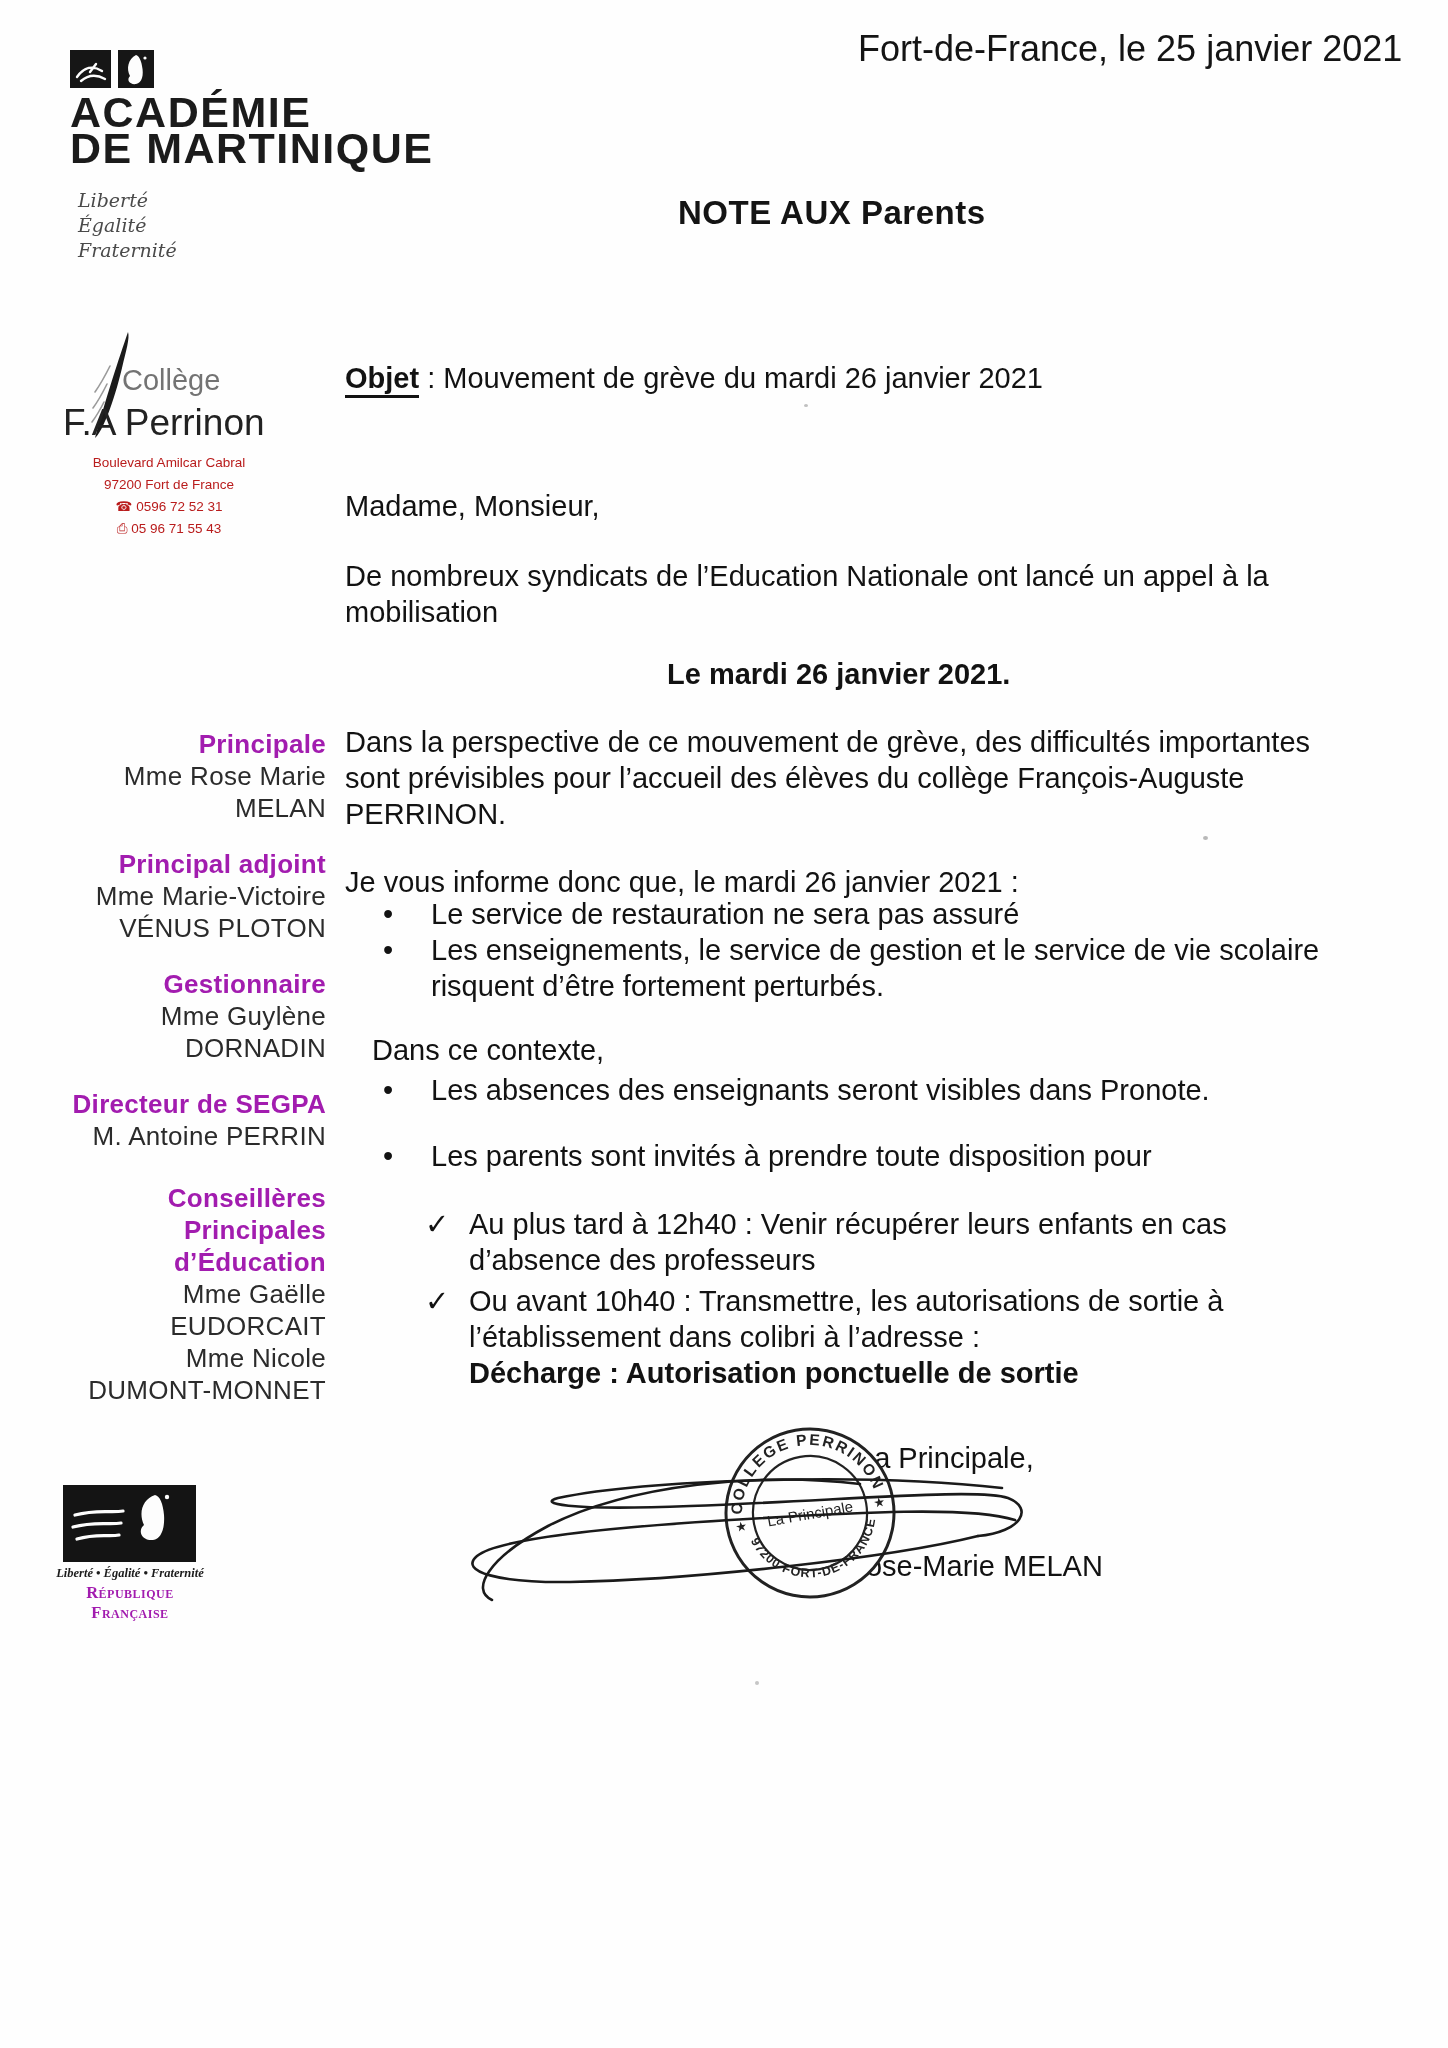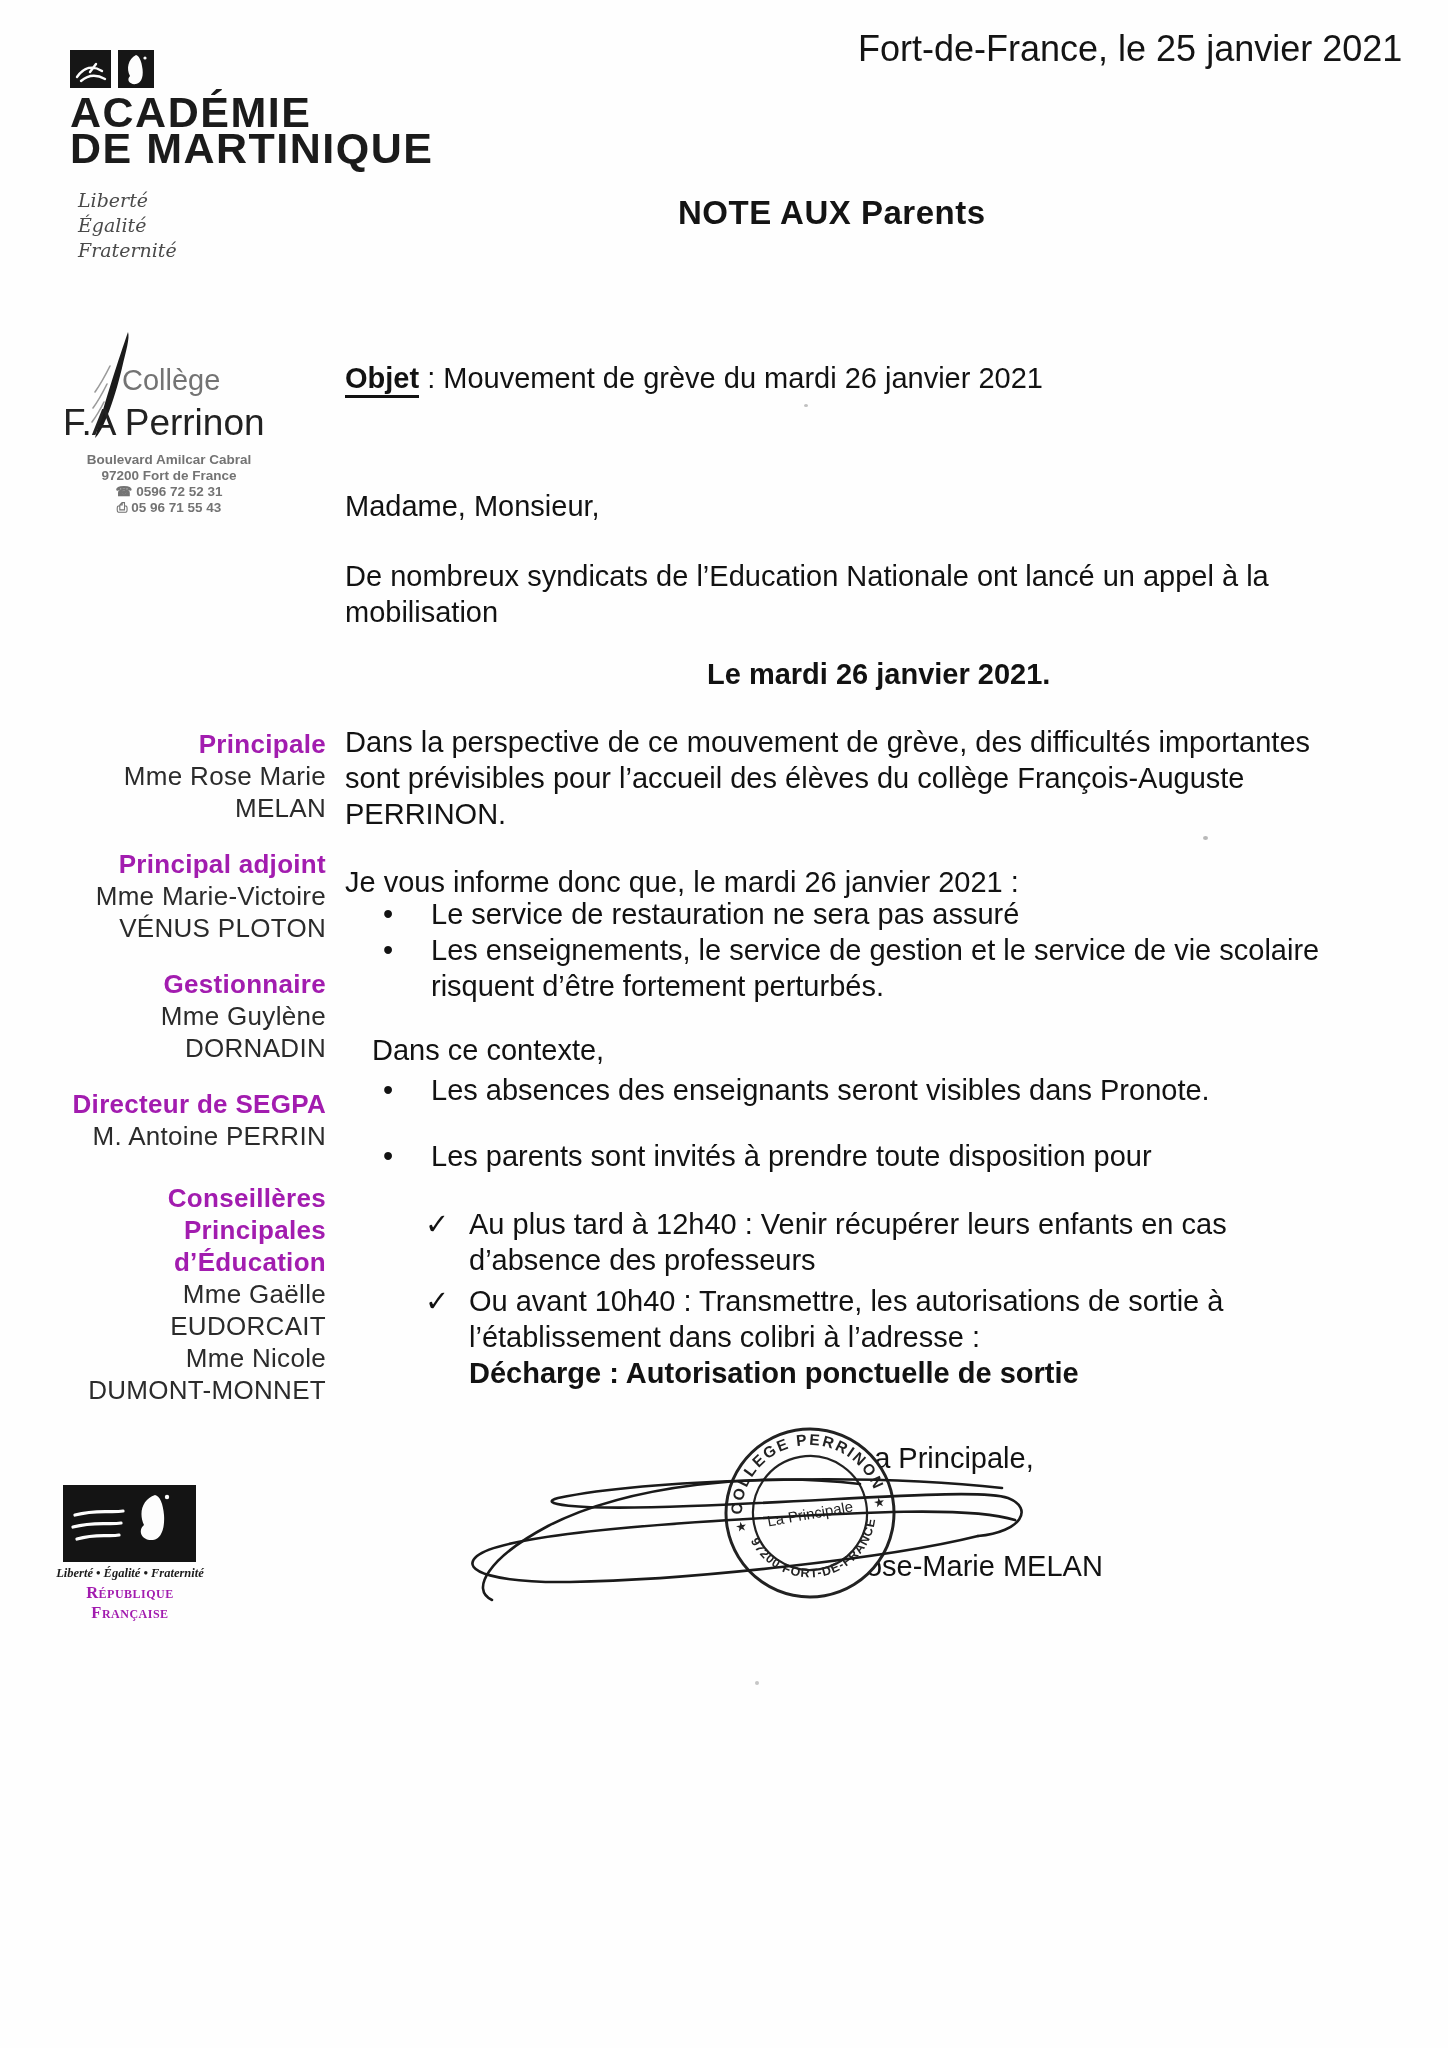--- a/index.html
+++ b/index.html
@@ -16,35 +16,35 @@
 
   
   .date-line{left:858px;top:28px;font-size:36px;}
   .academy-name{left:70px;top:94px;font-size:43px;font-weight:bold;line-height:36px;letter-spacing:1.5px;color:#1b1b1b;}
   .academy-motto{left:78px;top:188px;font-family:"DejaVu Serif",serif;font-style:italic;font-size:19px;line-height:25px;color:#4a4a4a;}
   .note-title{left:678px;top:194px;font-size:33px;font-weight:bold;letter-spacing:0.5px;}
 
   
   .school-type{left:122px;top:364px;font-size:29px;color:#737373;}
   .school-name{left:63px;top:402px;font-size:37px;color:#222;}
-  .school-address{left:58px;top:452px;width:222px;text-align:center;font-size:13.5px;font-weight:bold;line-height:16px;color:#737373;}
+  .school-address{left:58px;top:452px;width:222px;text-align:center;font-size:13.5px;font-weight:normal;line-height:22px;color:#b91c1c;}
   .contact-line{display:block;}
 
   
   .staff-block{left:40px;width:286px;text-align:right;font-size:26px;line-height:32px;letter-spacing:0.3px;color:#2b2b2b;}
   .staff-role{font-weight:bold;color:#a21caf;}
   .sb1{top:728px;} .sb2{top:848px;} .sb3{top:968px;} .sb4{top:1088px;} .sb5{top:1182px;}
 
   
   .bodytext{font-size:29px;line-height:36px;color:#121212;}
   .objet{left:345px;top:360px;}
   .objet-label{font-weight:bold;border-bottom:3px solid #121212;padding-bottom:1px;margin-top:33px;}
   .salutation{left:345px;top:488px;}
   .para-intro{left:345px;top:558px;width:1000px;}
-  .date-emph{left:667px;top:656px;font-weight:bold;margin-left:40px;}
+  .date-emph{left:667px;top:656px;font-weight:bold;}
   .para-perspective{left:345px;top:724px;width:1010px;}
   .para-inform{left:345px;top:864px;}
   .list{left:345px;width:1000px;}
   .l1{top:896px;} .l2{top:1072px;} .l3{top:1138px;} .lchecks{top:1206px;}
   .item{display:flex;align-items:flex-start;}
   .b-glyph{display:inline-block;margin-left:38px;width:48px;flex:none;}
   .c-glyph{display:inline-block;margin-left:80px;width:44px;flex:none;}
   .para-contexte{left:345px;top:1032px;margin-left:27px;}
   .check-item2{margin-top:5px;}
   .decharge{margin-left:124px;font-weight:bold;}

